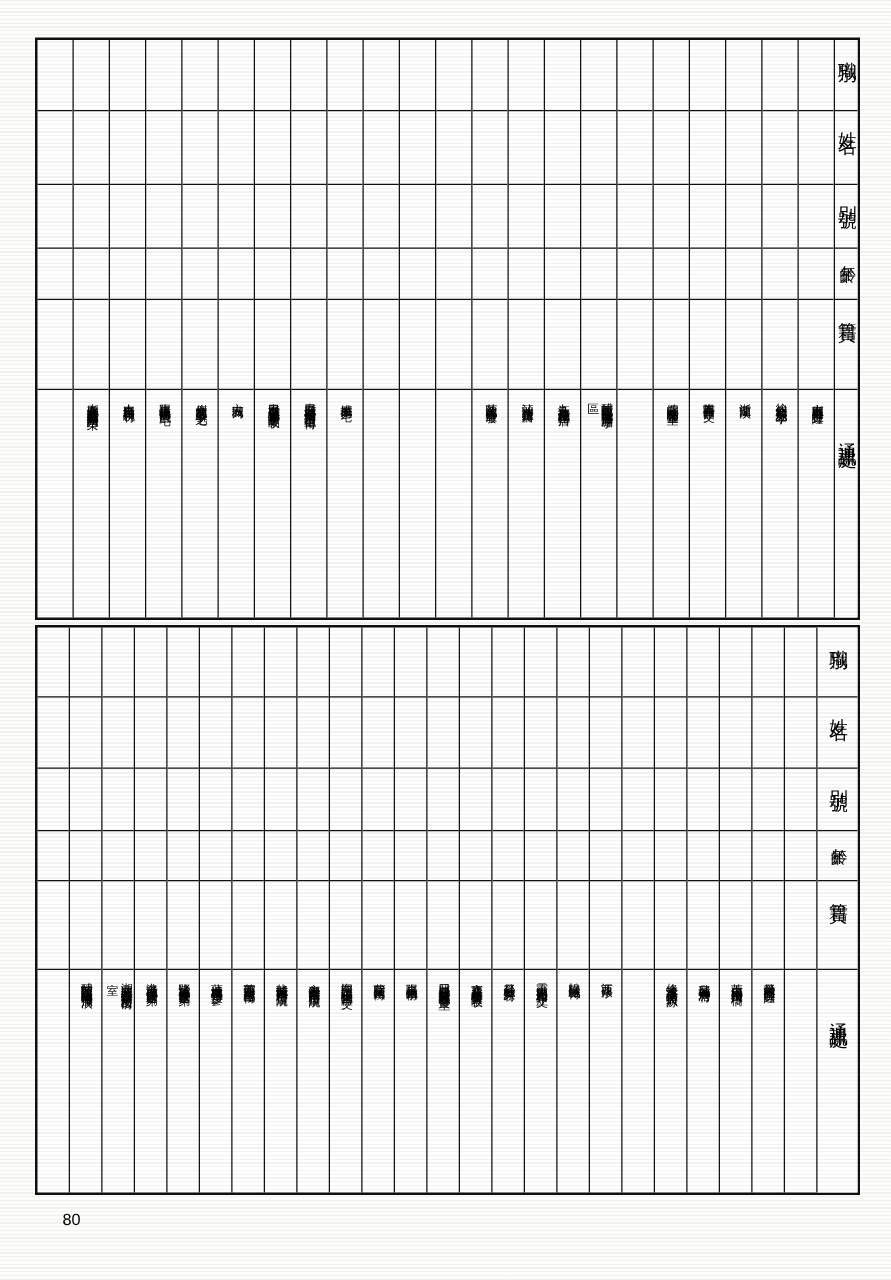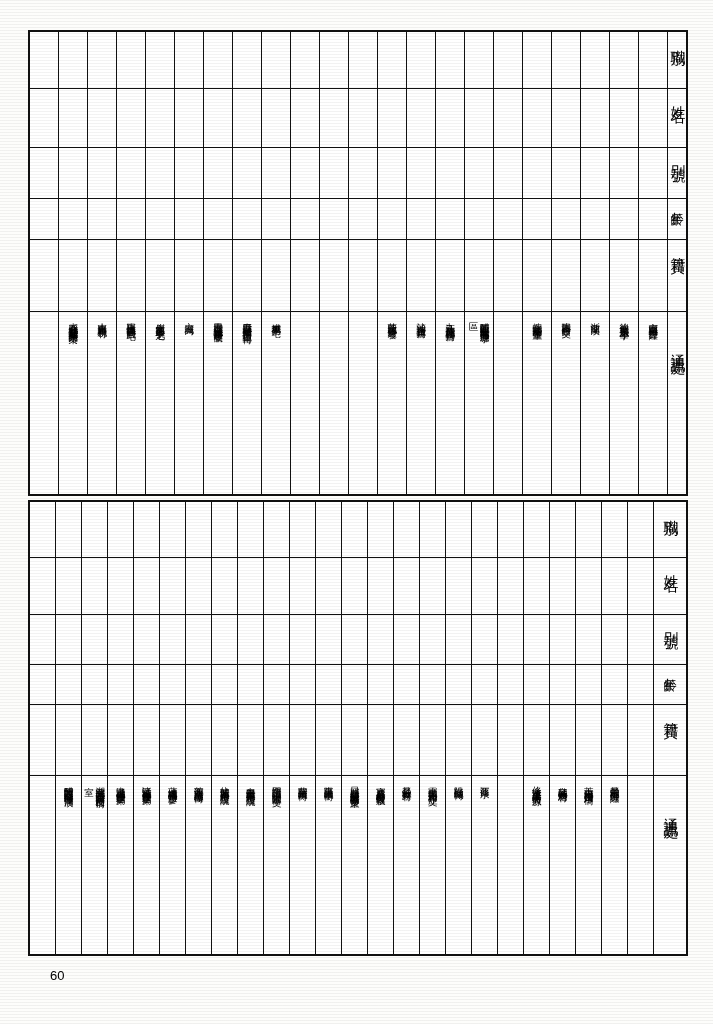--- a/index.html
+++ b/index.html
@@ -1115,15 +1115,15 @@
               <div class="cellbox h-tong">
                 <div class="addr"></div>
               </div>
             </div>
           </div>
       </div>
     </div>
 
   </div>
 
-  <div class="pagenum">60</div>
+  <div class="pagenum">80</div>
   <div class="noise"></div>
 </div>
 
 </body></html>

